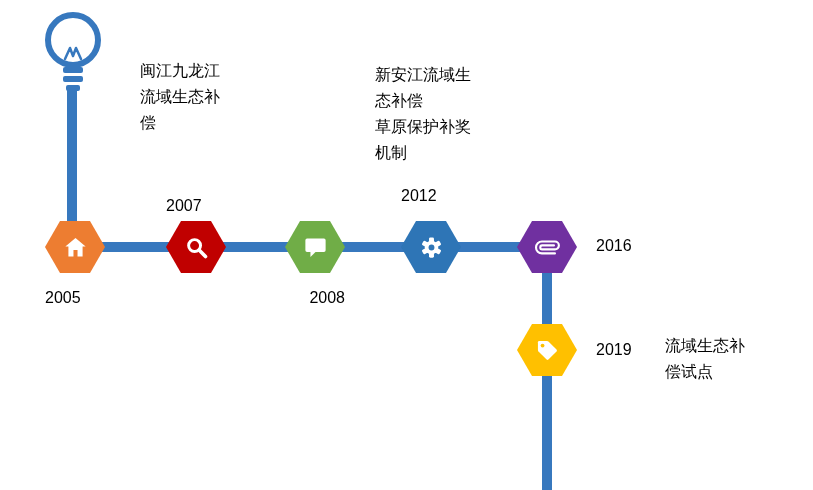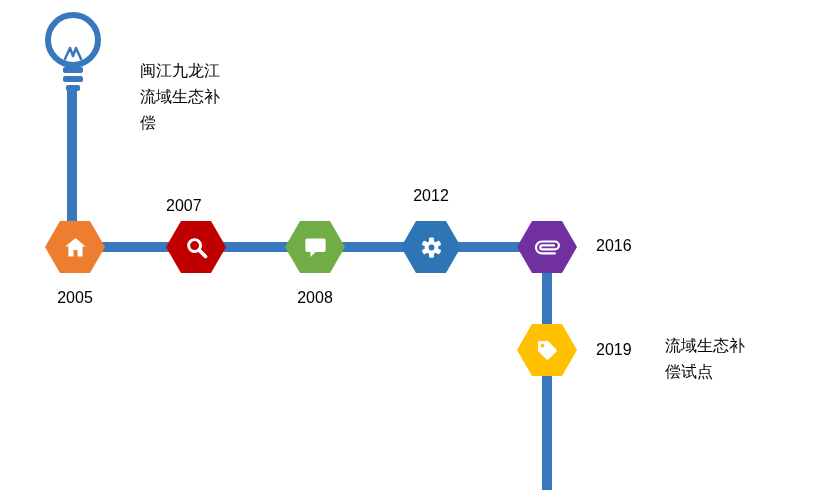--- a/index.html
+++ b/index.html
@@ -79,26 +79,30 @@
     </svg>
   </div>
 
   <div class="hex" style="left: 517px; top: 324px; background-color: rgb(255, 192, 0);">
     <svg class="node-icon" viewBox="0 0 24 24">
       <path d="M3.5 11.6 V4.6 Q3.5 3.5 4.6 3.5 H11.6 Q12.3 3.5 12.8 4 L20 11.2 Q20.8 12 20 12.8 L12.8 20 Q12 20.8 11.2 20 L4 12.8 Q3.5 12.3 3.5 11.6 Z" fill="#ffffff"></path>
       <circle cx="7.6" cy="7.6" r="1.7" fill="#FFC000"></circle>
     </svg>
   </div>
 
-  <div class="year" style="left:45px;top:288px;width:60px;text-align:center">2005</div>
+  <div class="year" style="left:45px;top:288px;width:60px;">2005</div>
   <div class="year" style="left:166px;top:196px;width:60px;">2007</div>
-  <div class="year" style="left:285px;top:288px;width:60px;text-align:center">2008</div>
-  <div class="year" style="left:401px;top:186px;width:60px;text-align:center">2012</div>
+  <div class="year" style="left:285px;top:288px;width:60px;text-align:right">2008</div>
+  <div class="year" style="left:401px;top:186px;width:60px;">2012</div>
   <div class="year" style="left:596px;top:236px">2016</div>
   <div class="year" style="left:596px;top:340px">2019</div>
 
   <div class="milestone" style="left:140px;top:58px">闽江九龙江
 流域生态补
 偿</div>
+  <div class="milestone" style="left:375px;top:62px">新安江流域生
+态补偿
+草原保护补奖
+机制</div>
   <div class="milestone" style="left:665px;top:333px">流域生态补
 偿试点</div>
 
 </div>
 
 </body></html>

